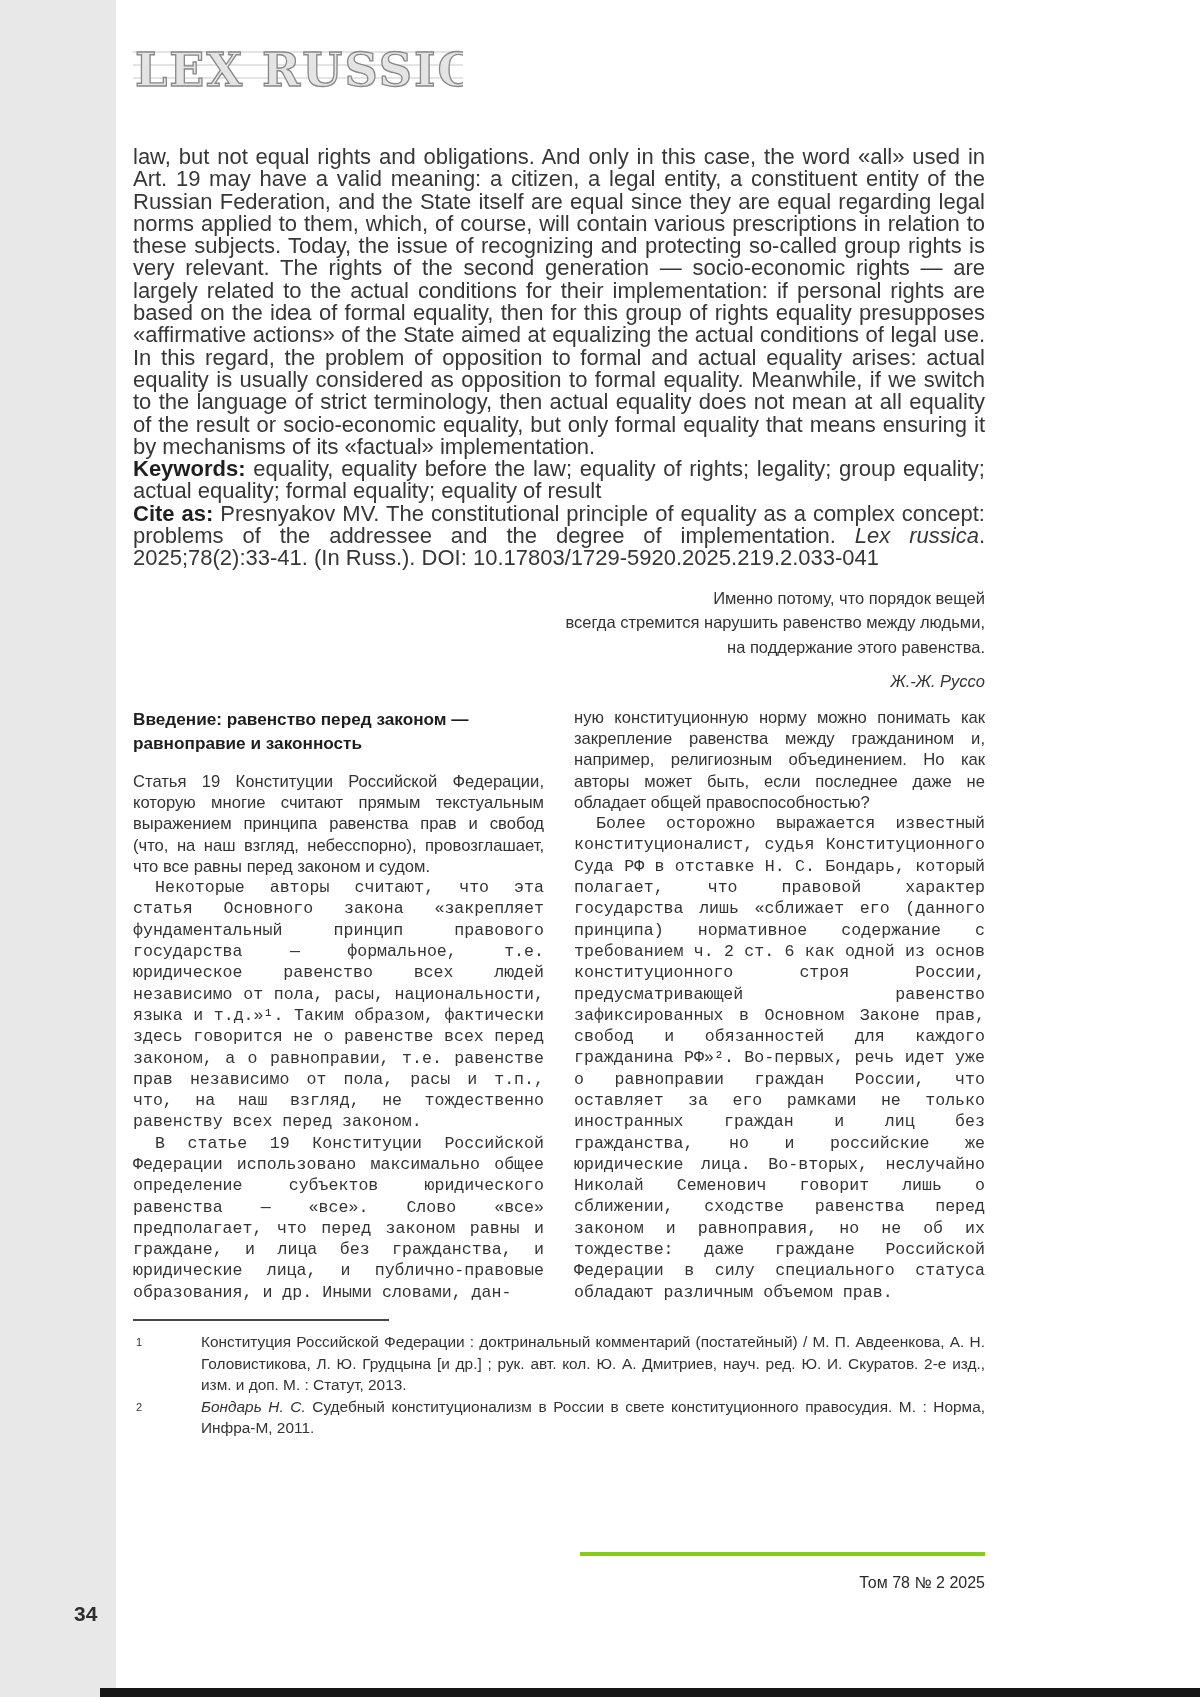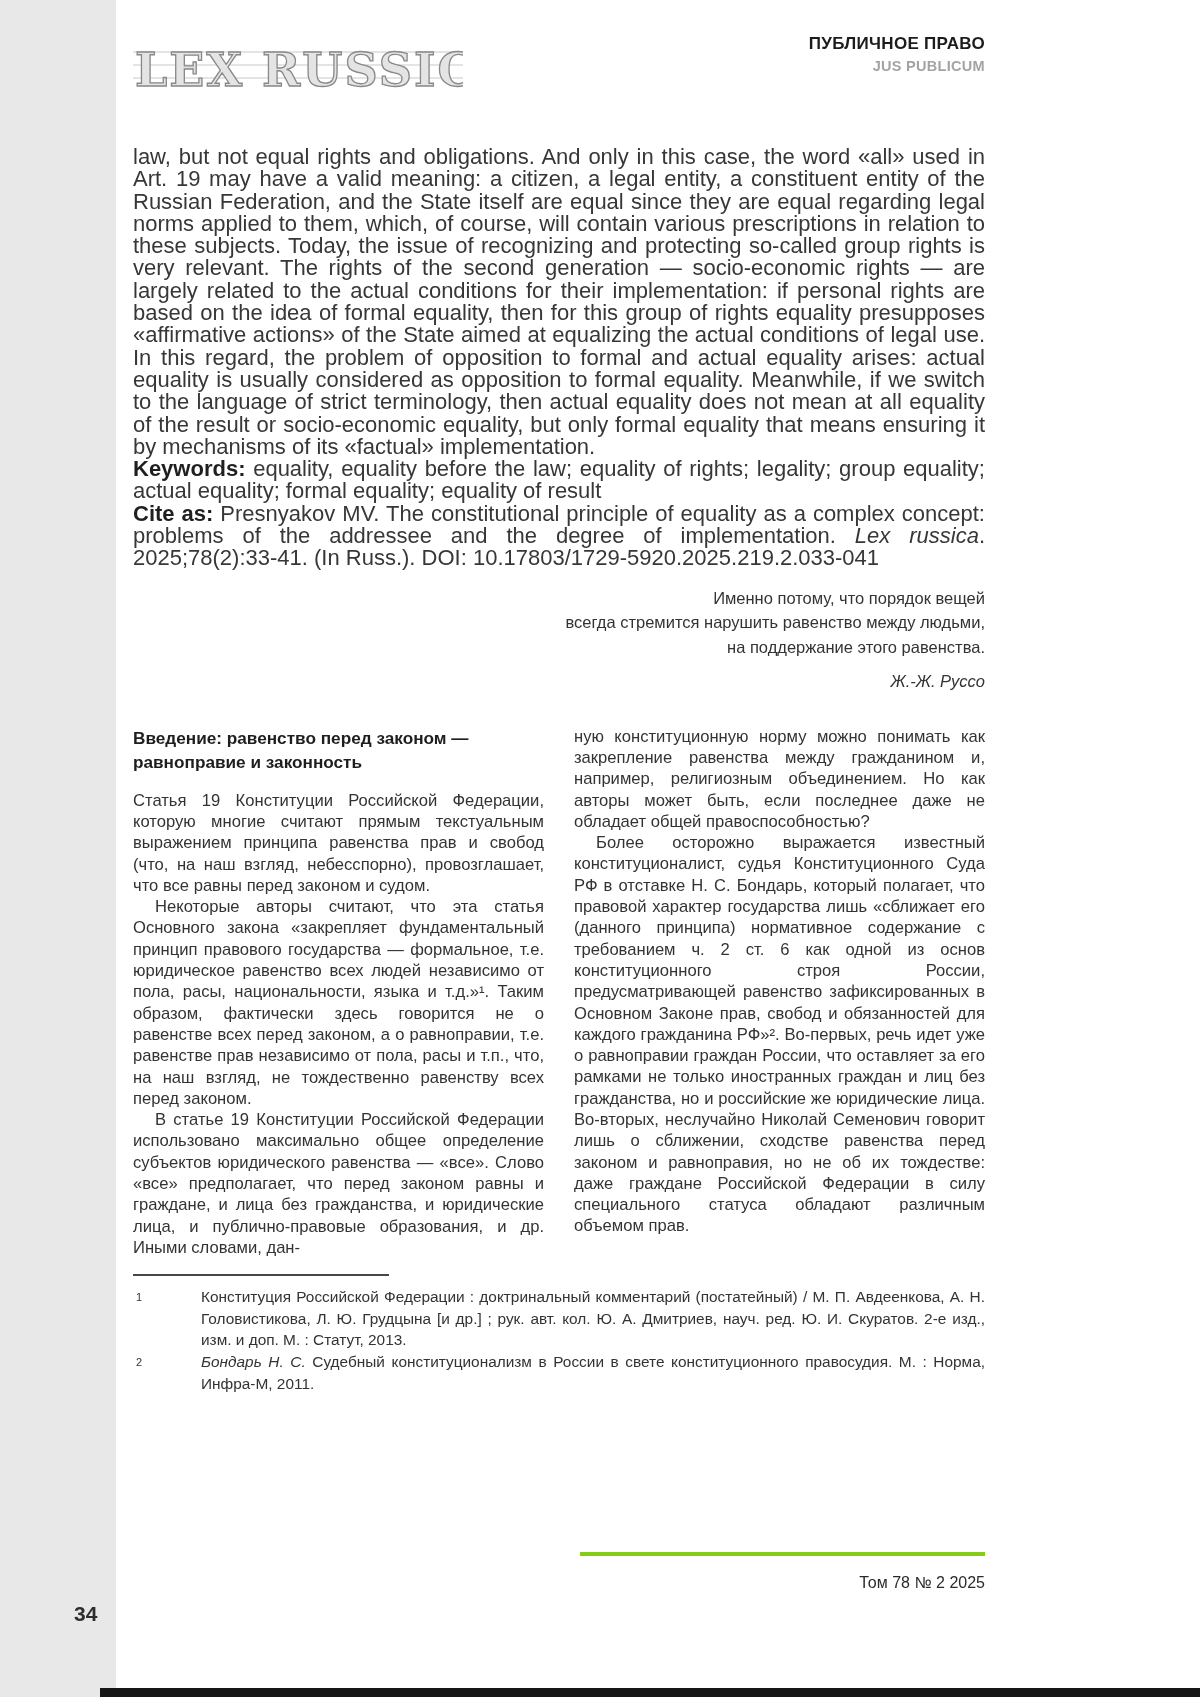--- a/index.html
+++ b/index.html
@@ -16,25 +16,25 @@
   .rubric-lat { font-size:14.5px; font-weight:bold; color:#a3a3a3; margin-top:4px; letter-spacing:.3px; }
 
   .abstract { margin-top:40px; font-size:22px; line-height:22.3px; }
   .just { text-align:justify;margin-left:40px; }
   .abstract p { margin:0; }
   .abstract b { color:#1f1f1f; }
 
   .epigraph { margin-top:16px; text-align:right; font-size:16.5px; line-height:24.5px; color:#333; }
   .epigraph-author { font-style:italic; margin-top:10px; }
 
-  .columns { display:flex; gap:30px; margin-top:32px; font-size:16.6px; line-height:21.3px; color:#333; }
+  .columns { display:flex; gap:30px; margin-top:13px; font-size:16.6px; line-height:21.3px; color:#333; }
   .col { flex:1; min-width:0; }
   .col h2 { font-size:17.2px; line-height:24px; font-weight:bold; margin-bottom:16px; color:#1e1e1e; text-align:left; }
   .col p { margin:0; }
-  .indent { text-indent:22px; }
+  .indent { text-indent:22px;font-family:Liberation Mono, monospace; }
 
   .footnotes { margin-top:16px; font-size:15.4px; line-height:21.6px; color:#333; }
   .fn-rule { width:256px; border-top:2px solid #474747; margin-bottom:10px; }
   .fn { display:flex; }
   .fn-num { flex:0 0 28px; width:28px; font-size:11px; position:relative; top:1px; padding-left:3px; }
   .fn-text { flex:1; }
 
   .footer-right { position:absolute; left:580px; width:405px; top:1552px; border-top:4px solid #84cc16; text-align:right; padding-top:18px; font-size:16px; color:#2a2a2a; }
   .page-number { position:absolute; left:74px; top:1602px; font-size:21px; font-weight:bold; color:#2e2e2e; }
   .bottom-bar { position:absolute; left:100px; right:0; bottom:0; height:9px; background:#161616; }
@@ -50,24 +50,20 @@
     <header class="page-header">
       <div class="logo-wrap">
         <svg width="330" height="70" viewBox="0 0 330 70">
           <g stroke="#c9c9c9" stroke-width="1">
             <line x1="0" y1="20" x2="330" y2="20"></line>
             <line x1="0" y1="33" x2="330" y2="33"></line>
             <line x1="0" y1="46" x2="330" y2="46"></line>
           </g>
           <text x="2" y="54" font-family="DejaVu Serif, serif" font-size="46" font-weight="bold" fill="#e4e4e4" stroke="#898989" stroke-width="1.3" letter-spacing="2">LEX RUSSICA</text>
         </svg>
-      </div>
-      <div class="rubric">
-        <div class="rubric-ru">ПУБЛИЧНОЕ ПРАВО</div>
-        <div class="rubric-lat">JUS PUBLICUM</div>
       </div>
     </header>
 
     <section class="abstract">
       <p class="just">law, but not equal rights and obligations. And only in this case, the word «all» used in Art. 19 may have a valid meaning: a citizen, a legal entity, a constituent entity of the Russian Federation, and the State itself are equal since they are equal regarding legal norms applied to them, which, of course, will contain various prescriptions in relation to these subjects. Today, the issue of recognizing and protecting so-called group rights is very relevant. The rights of the second generation — socio-economic rights — are largely related to the actual conditions for their implementation: if personal rights are based on the idea of formal equality, then for this group of rights equality presupposes «affirmative actions» of the State aimed at equalizing the actual conditions of legal use. In this regard, the problem of opposition to formal and actual equality arises: actual equality is usually considered as opposition to formal equality. Meanwhile, if we switch to the language of strict terminology, then actual equality does not mean at all equality of the result or socio-economic equality, but only formal equality that means ensuring it by mechanisms of its «factual» implementation.</p>
       <p class="just"><b>Keywords:</b> <span>equality, equality before the law; equality of rights; legality; group equality; actual equality; formal equality; equality of result</span></p>
       <p class="just"><b>Cite as:</b> <span>Presnyakov MV. The constitutional principle of equality as a complex concept: problems of the addressee and the degree of implementation.</span> <i>Lex russica</i><span>. 2025;78(2):33-41. (In Russ.). DOI: 10.17803/1729-5920.2025.219.2.033-041</span></p>
     </section>
 
     <section class="epigraph">

